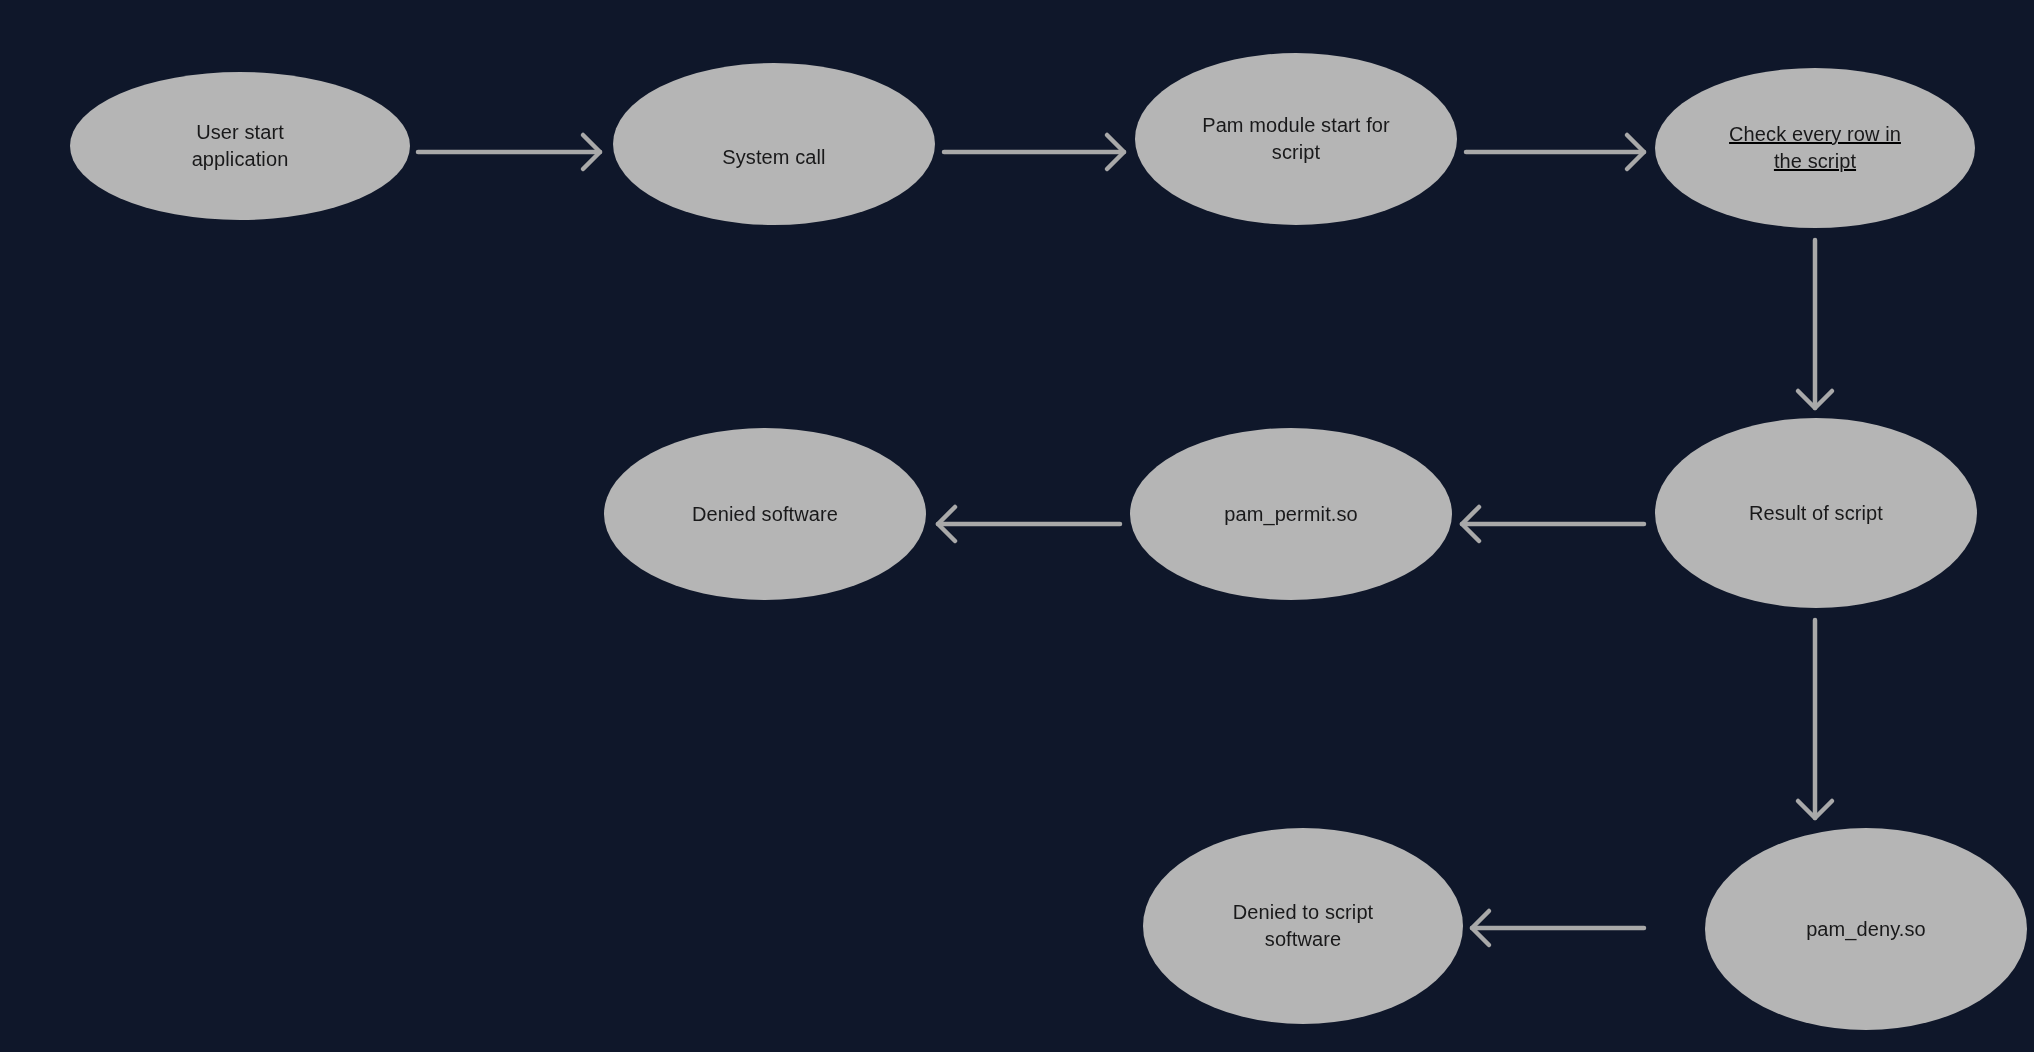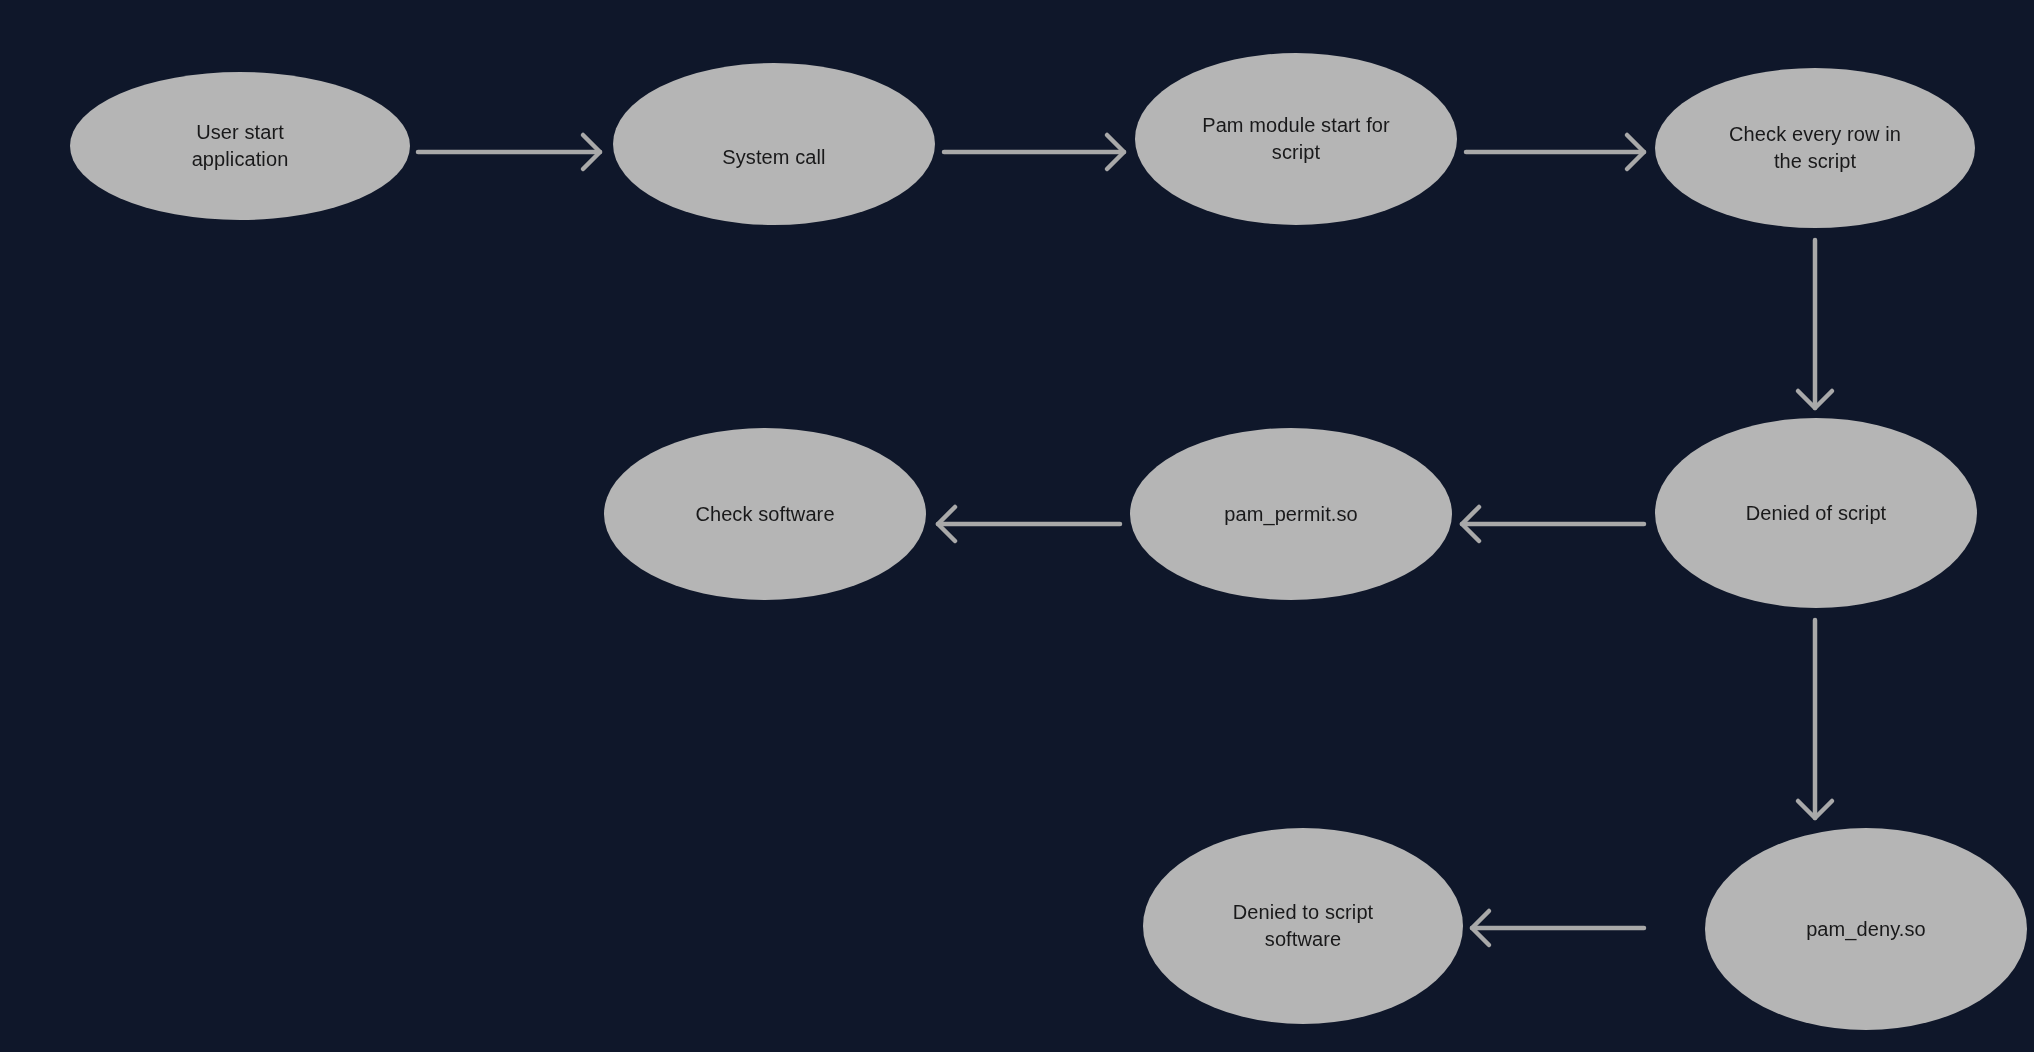--- a/index.html
+++ b/index.html
@@ -89,32 +89,32 @@
         <div class="node-label" style="color: rgb(25, 25, 26);">User start
 application</div>
       </div>
       <div class="node" style="left: 613px; top: 63px; width: 322px; height: 162px; background: rgb(181, 181, 181);">
         <div class="node-label" style="color: rgb(25, 25, 26); margin-top: 26px;">System call</div>
       </div>
       <div class="node" style="left: 1135px; top: 53px; width: 322px; height: 172px; background: rgb(181, 181, 181);">
         <div class="node-label" style="color: rgb(25, 25, 26);">Pam module start for
 script</div>
       </div>
-      <div class="node" style="left: 1655px; top: 68px; width: 320px; height: 160px; background: rgb(181, 181, 181);">
+      <div class="node" style="left: 1655px; top: 68px; width: 320px; height: 160px; background: rgb(181, 181, 181); text-decoration: underline;">
         <div class="node-label" style="color: rgb(25, 25, 26);">Check every row in
 the script</div>
       </div>
       <div class="node" style="left: 604px; top: 428px; width: 322px; height: 172px; background: rgb(181, 181, 181);">
-        <div class="node-label" style="color: rgb(25, 25, 26);">Check software</div>
+        <div class="node-label" style="color: rgb(25, 25, 26);">Denied software</div>
       </div>
       <div class="node" style="left: 1130px; top: 428px; width: 322px; height: 172px; background: rgb(181, 181, 181); align-items: center;">
         <div class="node-label" style="color: rgb(25, 25, 26);">pam_permit.so</div>
       </div>
       <div class="node" style="left: 1655px; top: 418px; width: 322px; height: 190px; background: rgb(181, 181, 181);">
-        <div class="node-label" style="color: rgb(25, 25, 26);">Denied of script</div>
+        <div class="node-label" style="color: rgb(25, 25, 26);">Result of script</div>
       </div>
       <div class="node" style="left: 1143px; top: 828px; width: 320px; height: 196px; background: rgb(181, 181, 181);">
         <div class="node-label" style="color: rgb(25, 25, 26);">Denied to script
 software</div>
       </div>
       <div class="node" style="left: 1705px; top: 828px; width: 322px; height: 202px; background: rgb(181, 181, 181);">
         <div class="node-label" style="color: rgb(25, 25, 26);">pam_deny.so</div>
       </div>
     </div>
 </div>

